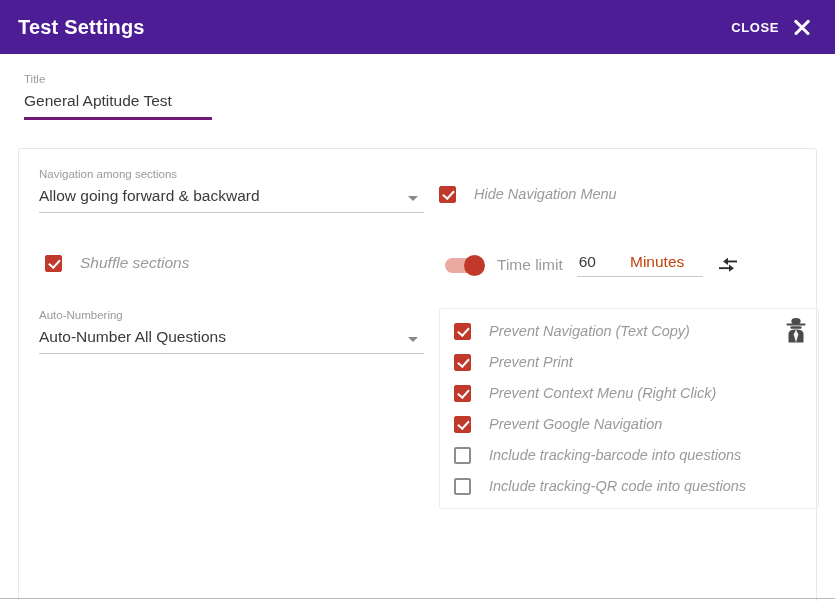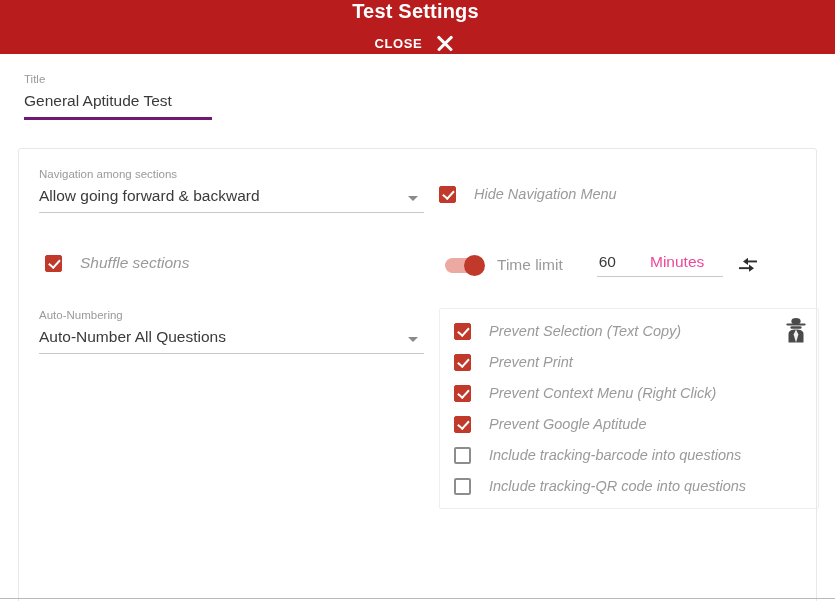--- a/index.html
+++ b/index.html
@@ -12,27 +12,26 @@
     background: #ffffff;
     font-family: "Liberation Sans", sans-serif;
     color: #3c3c3c;
     overflow: hidden;
     position: relative;
   }
 
   
   .titlebar {
     height: 54px;
-    background: #b91c1c;
+    background: #4c1d95;
     display: flex;
     align-items: center;
     justify-content: space-between;
     padding: 0 22px 0 18px;
     box-sizing: border-box;
-    flex-direction: column;
   }
   .titlebar-title {
     color: #ffffff;
     font-size: 20px;
     font-weight: bold;
     letter-spacing: .2px;
   }
   .titlebar-right {
     display: flex;
     align-items: center;
@@ -202,29 +201,28 @@
     color: #9a9a9a;
     white-space: nowrap;
   }
   .tl-input {
     display: flex;
     align-items: center;
     gap: 34px;
     border-bottom: 1px solid #c9c9c9;
     padding: 0 6px 5px 2px;
     min-width: 118px;
-    margin-left: 20px;
   }
   .tl-value {
     font-size: 15.5px;
     color: #3a3a3a;
   }
   .tl-unit {
     font-size: 15.5px;
-    color: #ec4899;
+    color: #c2410c;
   }
   .collapse-icon {
     width: 22px;
     height: 20px;
     position: relative;
     flex: none;
   }
 
   
   .security-box {
@@ -360,33 +358,33 @@
                 <rect x="2.4" y="6.6" width="19.2" height="1.9" rx=".9"></rect>
                 <rect x="6.4" y="9.2" width="11.2" height="2.6" rx="1.2"></rect>
                 <path d="M4.5 25.5 L4.5 17 C4.5 14 7.5 12.6 12 12.6 C16.5 12.6 19.5 14 19.5 17 L19.5 25.5 Z"></path>
                 <polygon points="12,12.6 9.6,17.5 12,25.5 14.4,17.5" fill="#f2f2f2"></polygon>
               </g>
             </svg>
           </span>
           <div class="security-list">
             <div class="cbrow">
               <span class="cbox on"></span>
-              <span class="cb-label">Prevent Selection (Text Copy)</span>
+              <span class="cb-label">Prevent Navigation (Text Copy)</span>
             </div>
             <div class="cbrow">
               <span class="cbox on"></span>
               <span class="cb-label">Prevent Print</span>
             </div>
             <div class="cbrow">
               <span class="cbox on"></span>
               <span class="cb-label">Prevent Context Menu (Right Click)</span>
             </div>
             <div class="cbrow">
               <span class="cbox on"></span>
-              <span class="cb-label">Prevent Google Aptitude</span>
+              <span class="cb-label">Prevent Google Navigation</span>
             </div>
             <div class="cbrow">
               <span class="cbox off"></span>
               <span class="cb-label">Include tracking-barcode into questions</span>
             </div>
             <div class="cbrow">
               <span class="cbox off"></span>
               <span class="cb-label">Include tracking-QR code into questions</span>
             </div>
           </div>

